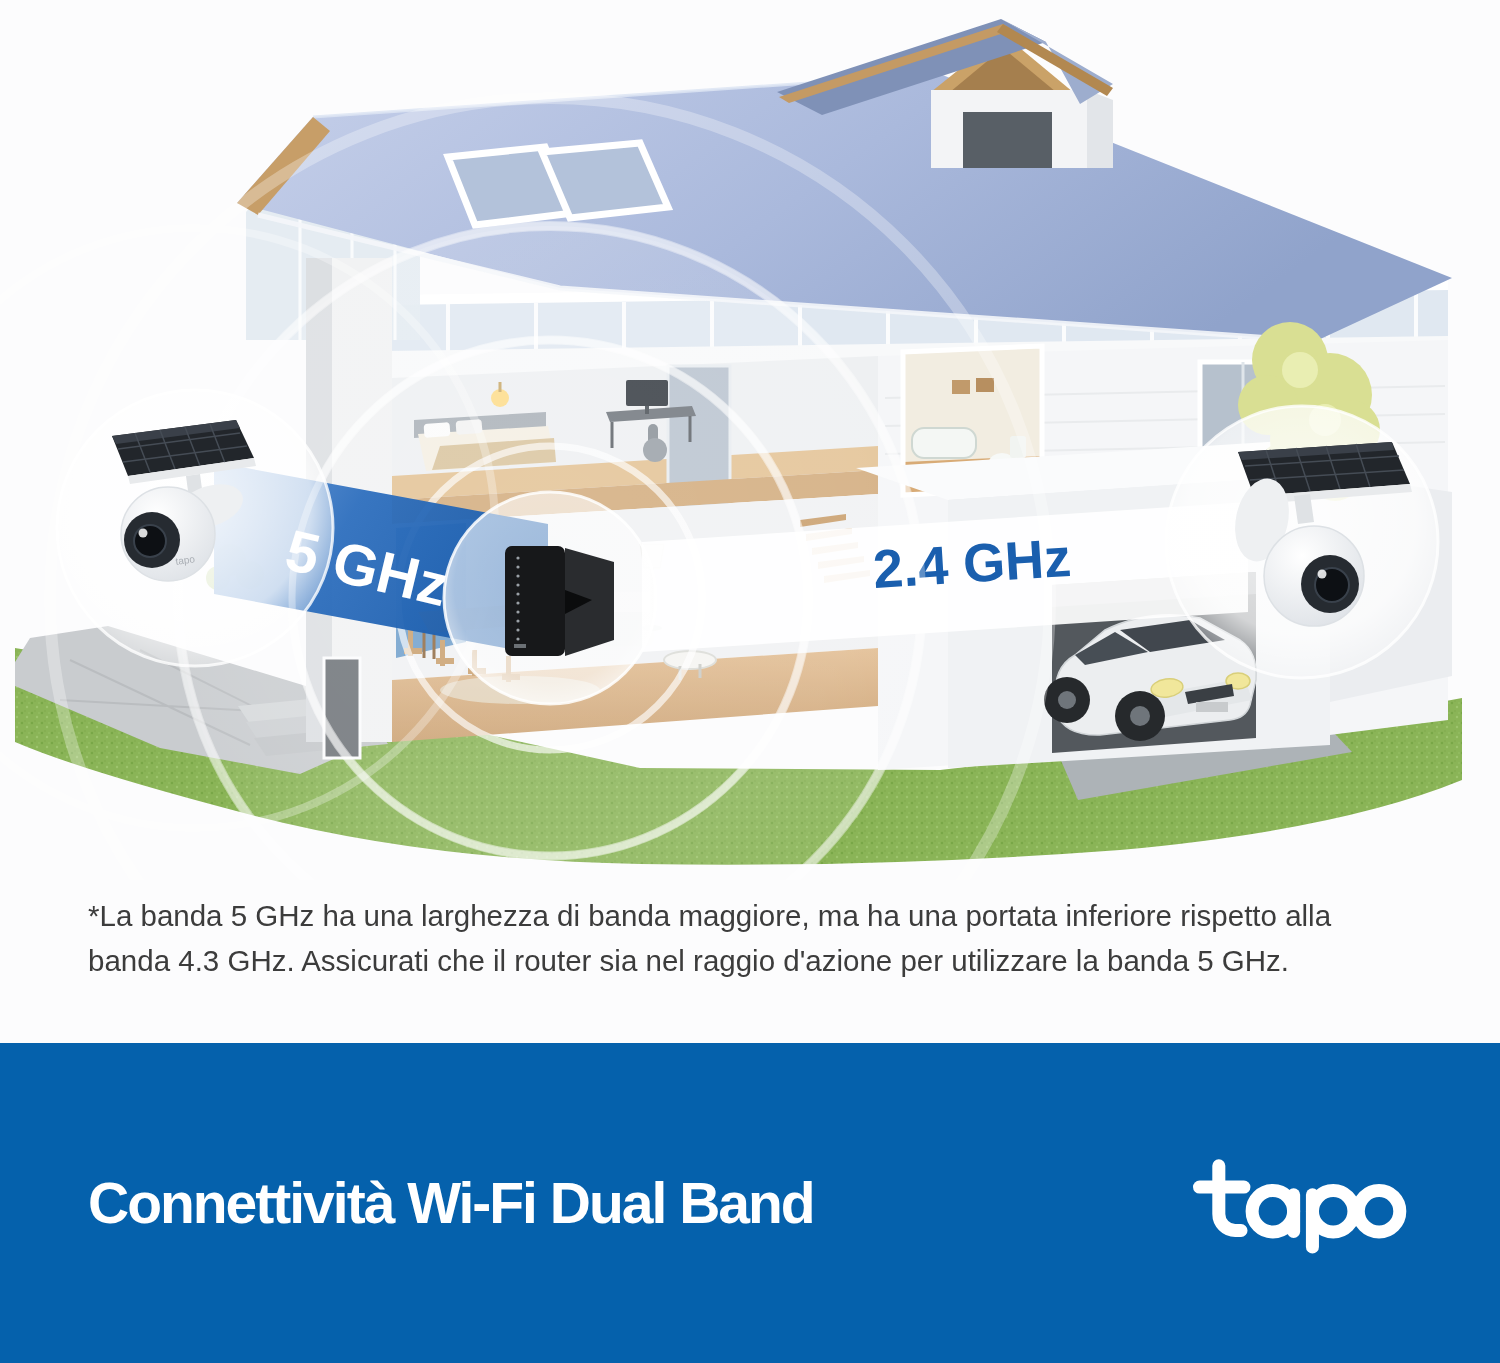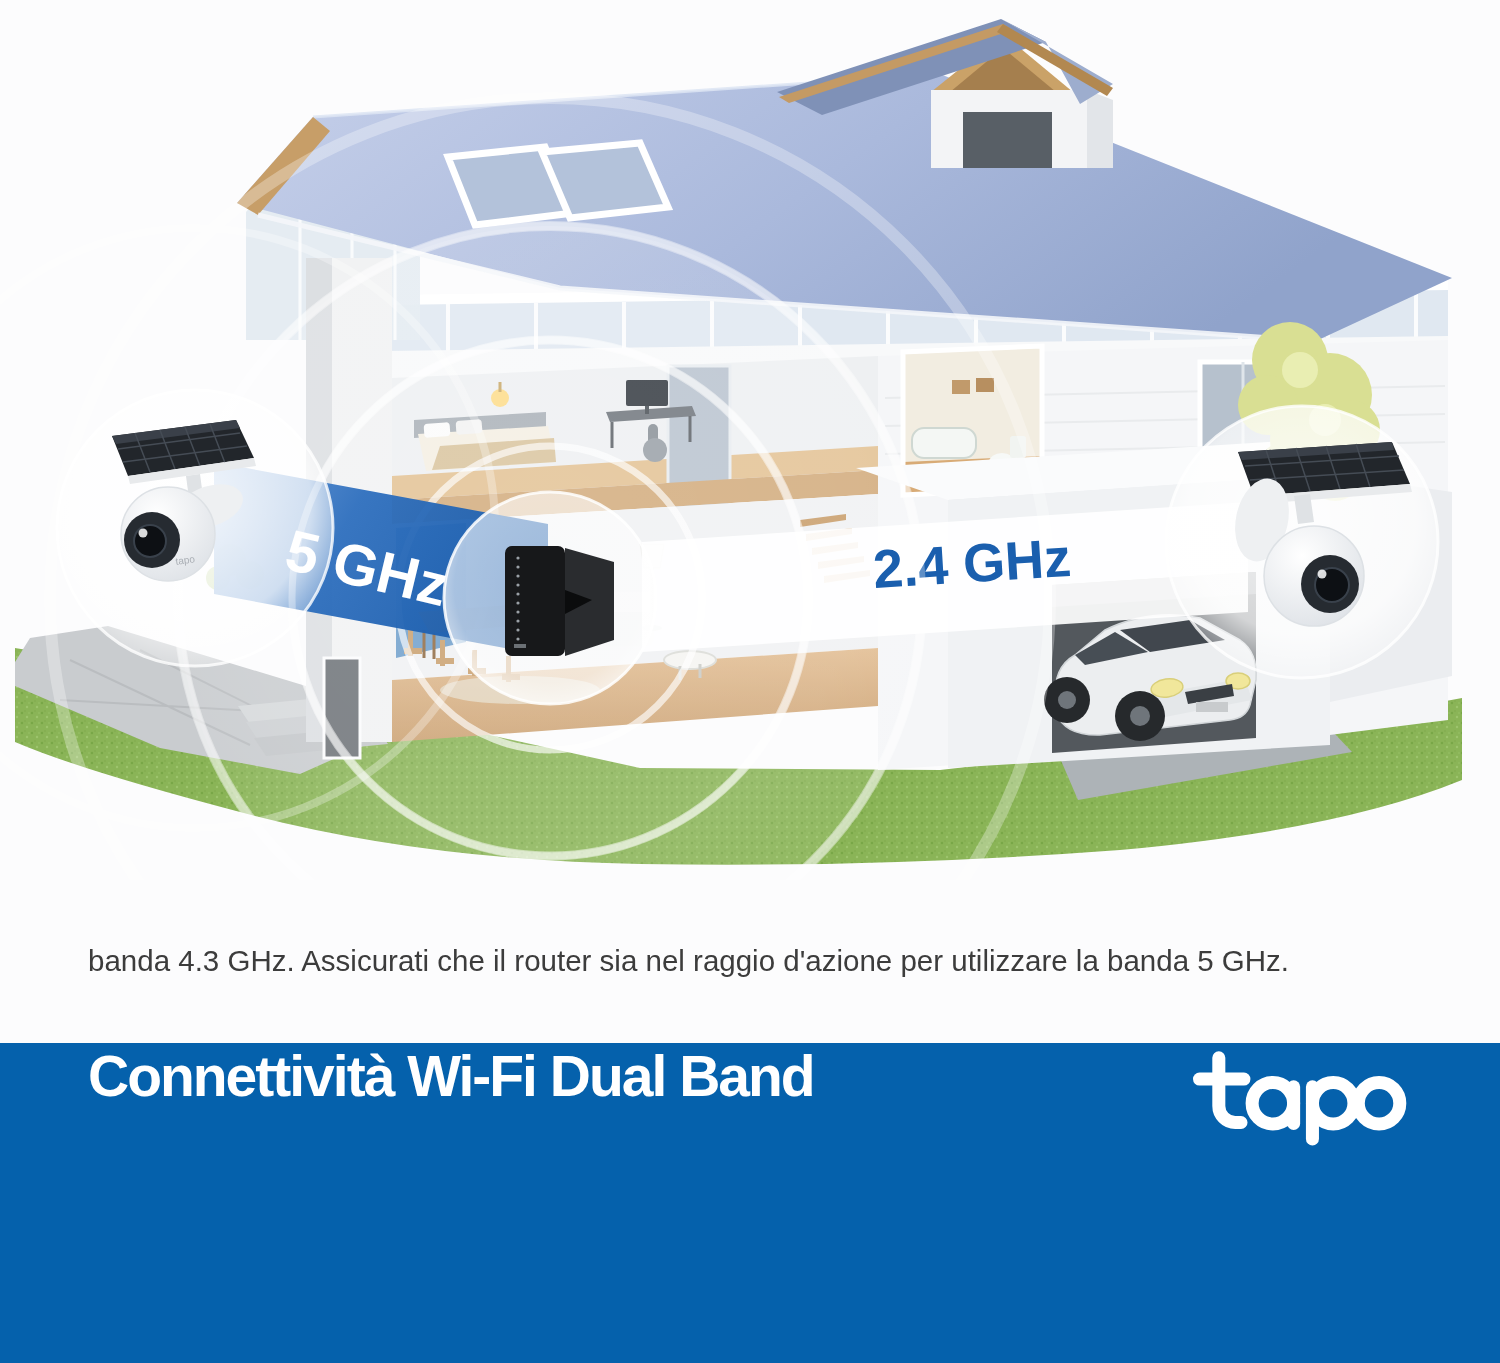--- a/index.html
+++ b/index.html
@@ -3,21 +3,21 @@
 <meta charset="utf-8">
 <style>
   html,body{margin:0;padding:0;background:#ffffff;}
   .canvas{position:relative;width:1500px;height:1363px;background:#fcfcfd;overflow:hidden;
           font-family:"Liberation Sans",sans-serif;}
   .hero{position:absolute;top:0;left:0;width:1500px;height:880px;}
   .hero svg{display:block;width:1500px;height:880px;}
   .disclaimer{position:absolute;top:893px;left:88px;width:1340px;margin:0;
               font-size:29.5px;line-height:45px;color:#3c3c3c;font-weight:400;}
   .footer{position:absolute;top:1043px;left:0;width:1500px;height:320px;background:#0561ac;
-          display:flex;align-items:flex-start;justify-content:space-between;
+          display:flex;align-items:center;justify-content:space-between;
           padding:0 92px 0 88px;box-sizing:border-box;}
   .footer h1{margin:0;color:#ffffff;font-size:57px;font-weight:700;letter-spacing:-2px;}
   .tapo-logo{width:222px;height:104px;flex:none;}
   svg text{font-family:"Liberation Sans",sans-serif;}
 </style>
 </head>
 <body>
 
 <div class="canvas">
 
@@ -320,21 +320,21 @@
       <circle cx="1314" cy="576" r="50" fill="url(#domeGrad)" stroke="#dde1e5" stroke-width="1.5"></circle>
       <circle cx="1330" cy="584" r="29" fill="#262b31"></circle>
       <circle cx="1332" cy="585" r="17" fill="#0d1014" stroke="#39414b" stroke-width="2"></circle>
       <circle cx="1322" cy="574" r="4.5" fill="#ffffff" opacity="0.85"></circle>
       <circle cx="1302" cy="542" r="136" fill="none" stroke="#ffffff" stroke-opacity="0.8" stroke-width="3"></circle>
     </g>
   </svg>
   </div>
 
   <p class="disclaimer">
-    <br>
+    <span>*La banda 5 GHz ha una larghezza di banda maggiore, ma ha una portata inferiore rispetto alla</span><br>
     <span>banda 4.3 GHz. Assicurati che il router sia nel raggio d'azione per utilizzare la banda 5 GHz.</span>
   </p>
 
   <footer class="footer">
     <h1>Connettività Wi-Fi Dual Band</h1>
     <svg class="tapo-logo" viewBox="0 0 230 105" role="img" aria-label="tapo">
       <g fill="none" stroke="#ffffff" stroke-width="13.5" stroke-linecap="round">
         <path d="M34,14 V64 a17,17 0 0 0 17,17 h6"></path>
         <path d="M14,36 H60"></path>
         <circle cx="90" cy="61" r="21.5"></circle>

